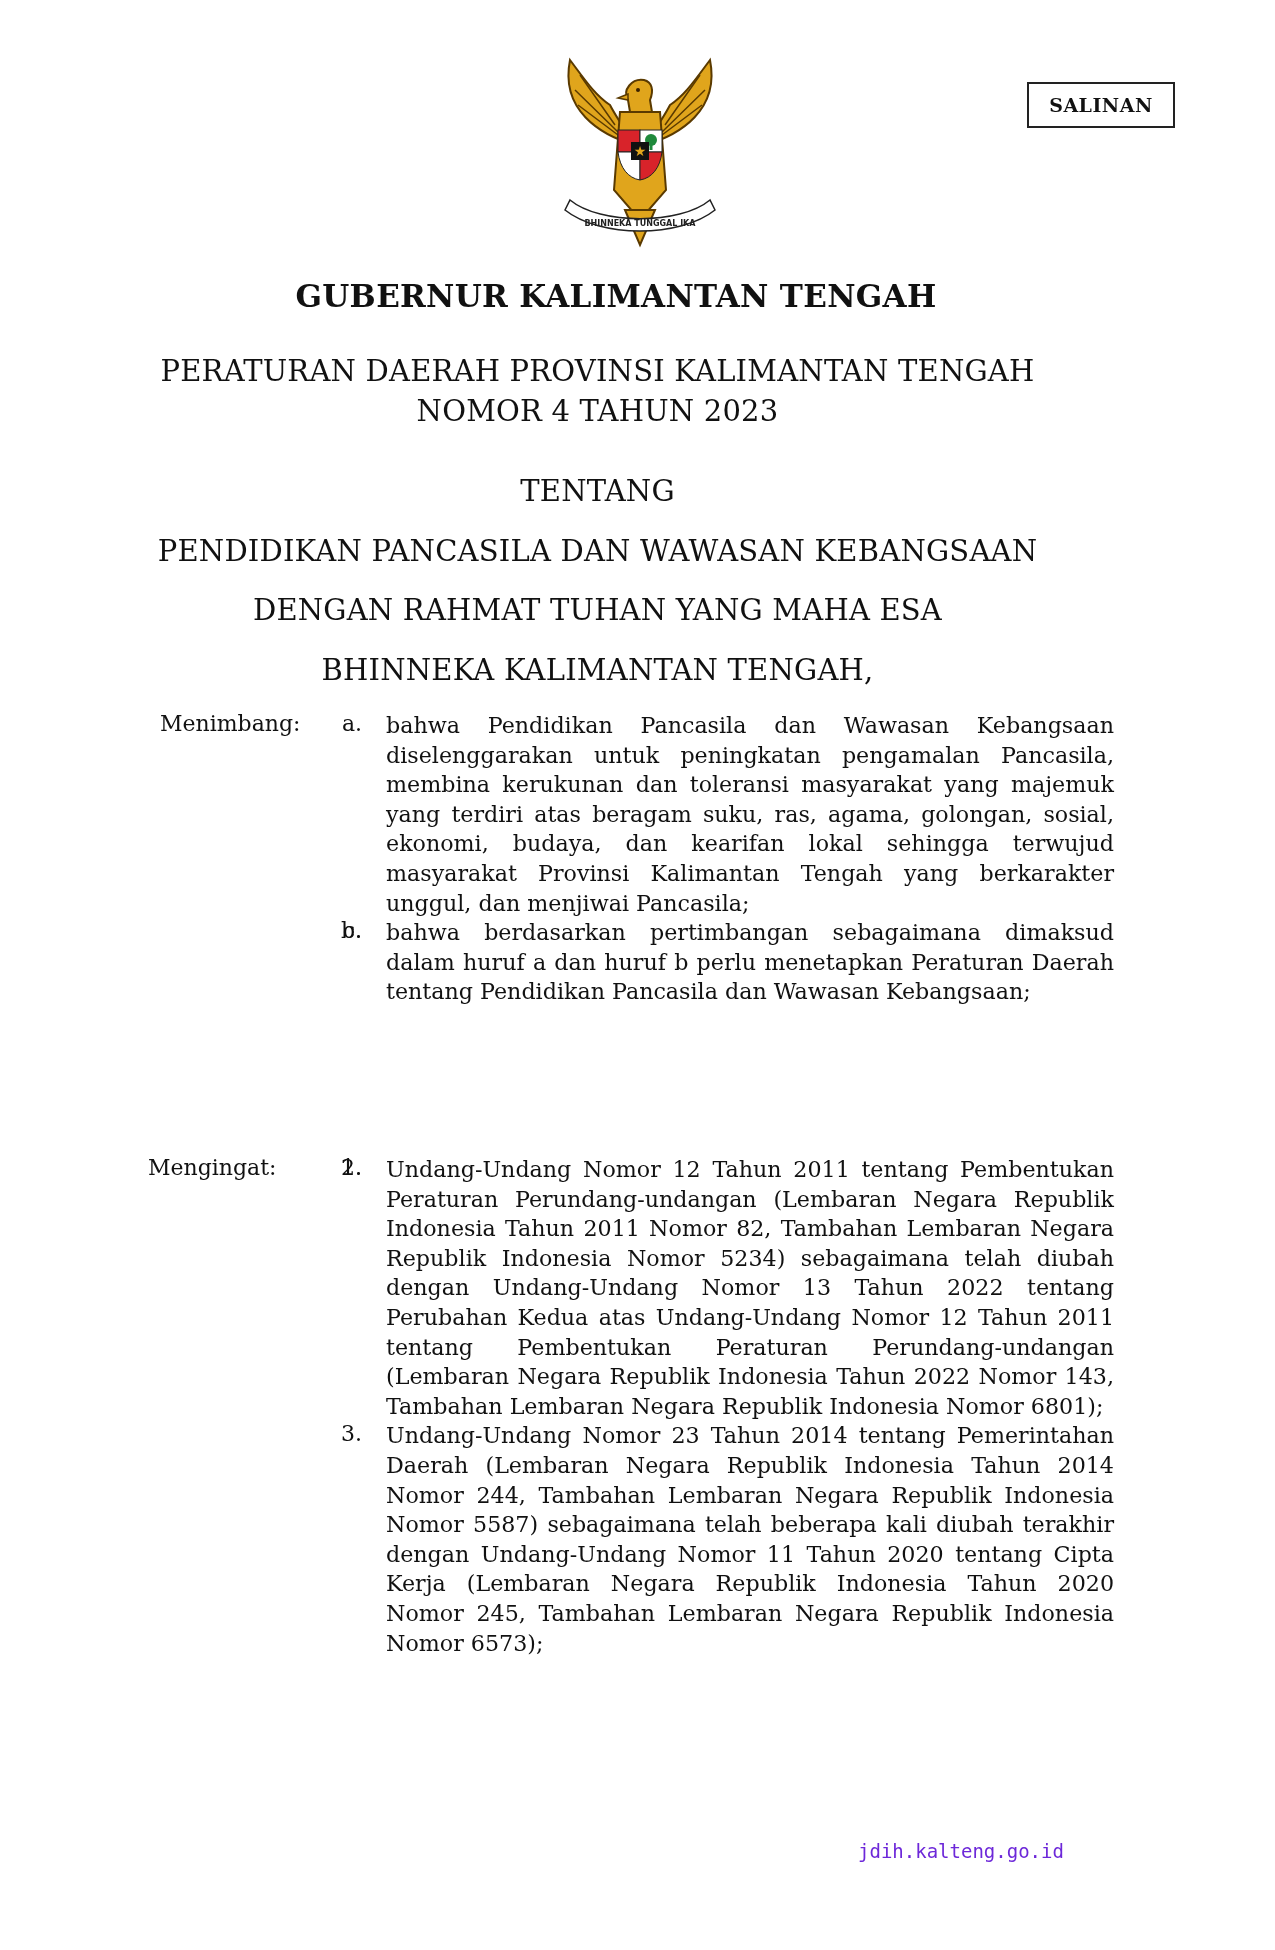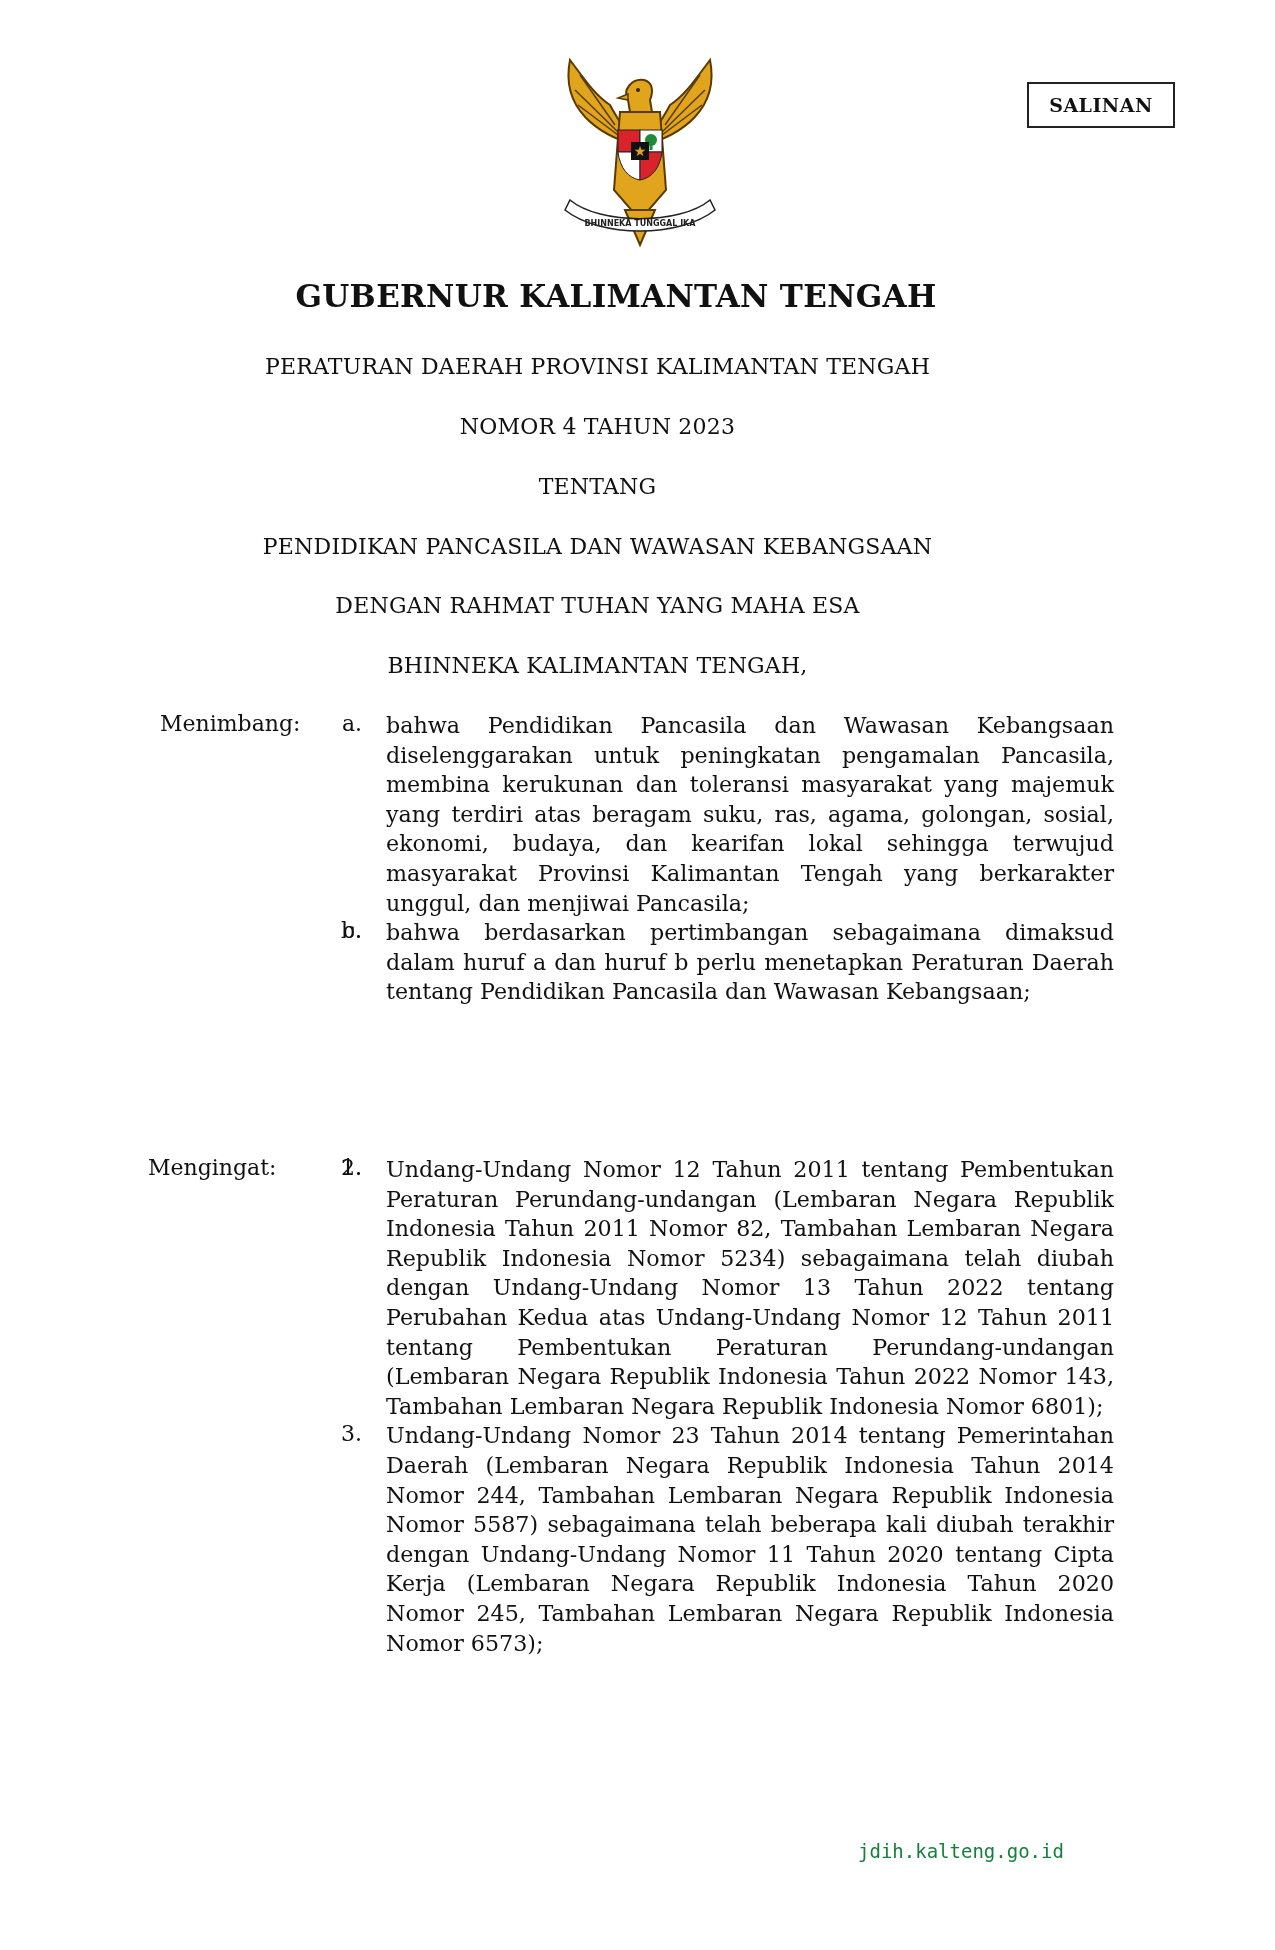--- a/index.html
+++ b/index.html
@@ -13,35 +13,35 @@
     border: 2px solid #222; box-sizing: border-box;
     display: flex; align-items: center; justify-content: center;
     font-family: "DejaVu Serif", serif; font-weight: bold; font-size: 19px; letter-spacing: 0.5px;
   }
   .title {
     position: absolute; left: 0; width: 1232px; top: 278px; text-align: center;
     font-weight: bold; font-size: 31px; letter-spacing: 0.3px;
   }
   .hline {
     position: absolute; left: 0; width: 1195px; text-align: center;
-    font-size: 22px; letter-spacing: 0.2px;
+    font-size: 29px; letter-spacing: 0.2px;
   }
   .section { position: absolute; left: 0; width: 1080px; }
   .sec-label {
     position: absolute; font-size: 22px;
   }
   .item { position: relative; }
   .marker { position: absolute; text-align: right; width: 40px; font-size: 22px; }
   .item-text {
     margin-left: 386px; width: 728px; font-size: 22.2px; line-height: 29.6px;
     text-align: justify; text-align-last: left;
   }
   .footer-url {
     position: absolute; left: 858px; top: 1840px;
-    font-family: "DejaVu Sans Mono", monospace; font-size: 19px; color: #15803d;
+    font-family: "DejaVu Sans Mono", monospace; font-size: 19px; color: #6d28d9;
   }
 </style>
 </head>
 <body>
 
 <div class="emblem">
   <svg width="200" height="210" viewBox="0 0 200 210">
 
     <path d="M95 95 C60 85 20 60 30 10 C45 30 55 45 70 55 C75 65 85 80 95 95 Z" fill="#e0a51c" stroke="#5a3a00" stroke-width="2"></path>
     <path d="M40 25 L75 75 M35 40 L78 82 M38 55 L82 88" stroke="#5a3a00" stroke-width="1.5"></path>
@@ -68,21 +68,21 @@
 
     <path d="M30 150 C60 175 140 175 170 150 L175 160 C140 188 60 188 25 160 Z" fill="#ffffff" stroke="#222" stroke-width="1.5"></path>
     <text x="100" y="176" text-anchor="middle" font-size="8" font-weight="bold" fill="#222" font-family="DejaVu Sans, sans-serif">BHINNEKA TUNGGAL IKA</text>
   </svg>
 </div>
 
 <div class="stamp">SALINAN</div>
 
 <div class="title">GUBERNUR KALIMANTAN TENGAH</div>
 <div class="hline" style="top:354px">PERATURAN DAERAH PROVINSI KALIMANTAN TENGAH</div>
-<div class="hline" style="top:414px">NOMOR 4 TAHUN 2023</div>
+<div class="hline" style="top:394px">NOMOR 4 TAHUN 2023</div>
 <div class="hline" style="top:474px">TENTANG</div>
 <div class="hline" style="top:534px">PENDIDIKAN PANCASILA DAN WAWASAN KEBANGSAAN</div>
 <div class="hline" style="top:593px">DENGAN RAHMAT TUHAN YANG MAHA ESA</div>
 <div class="hline" style="top:653px">BHINNEKA KALIMANTAN TENGAH,</div>
 
 <div class="section" style="top:711px">
   <div class="sec-label" style="left:160px; top:0">Menimbang:</div>
   <div class="item">
     <div class="marker" style="left:322px">a.</div>
     <div class="item-text">bahwa Pendidikan Pancasila dan Wawasan Kebangsaan diselenggarakan untuk peningkatan pengamalan Pancasila, membina kerukunan dan toleransi masyarakat yang majemuk yang terdiri atas beragam suku, ras, agama, golongan, sosial, ekonomi, budaya, dan kearifan lokal sehingga terwujud masyarakat Provinsi Kalimantan Tengah yang berkarakter unggul, dan menjiwai Pancasila;</div>

